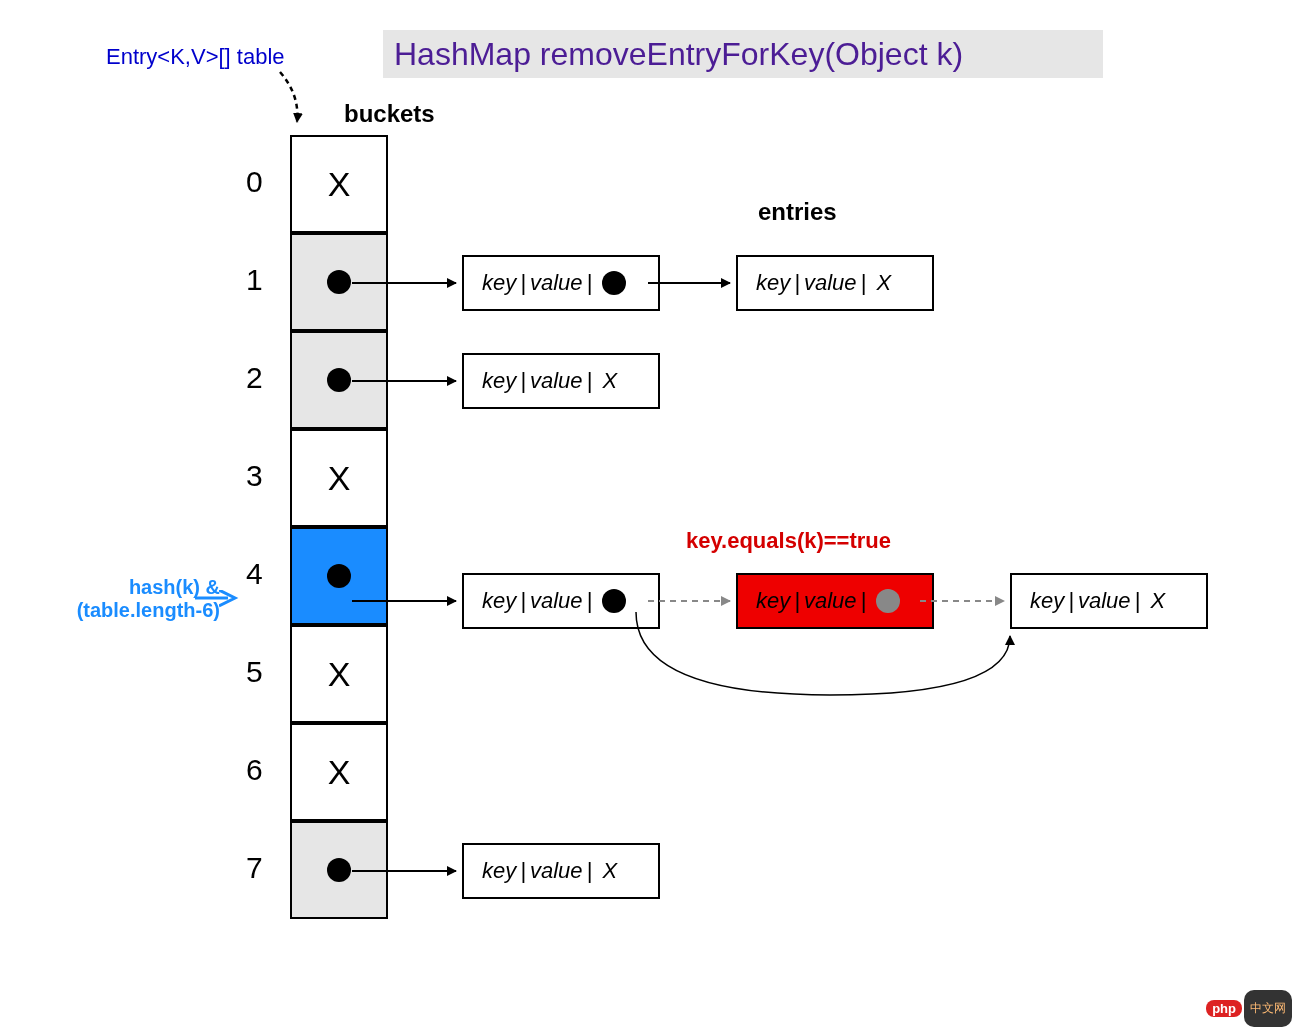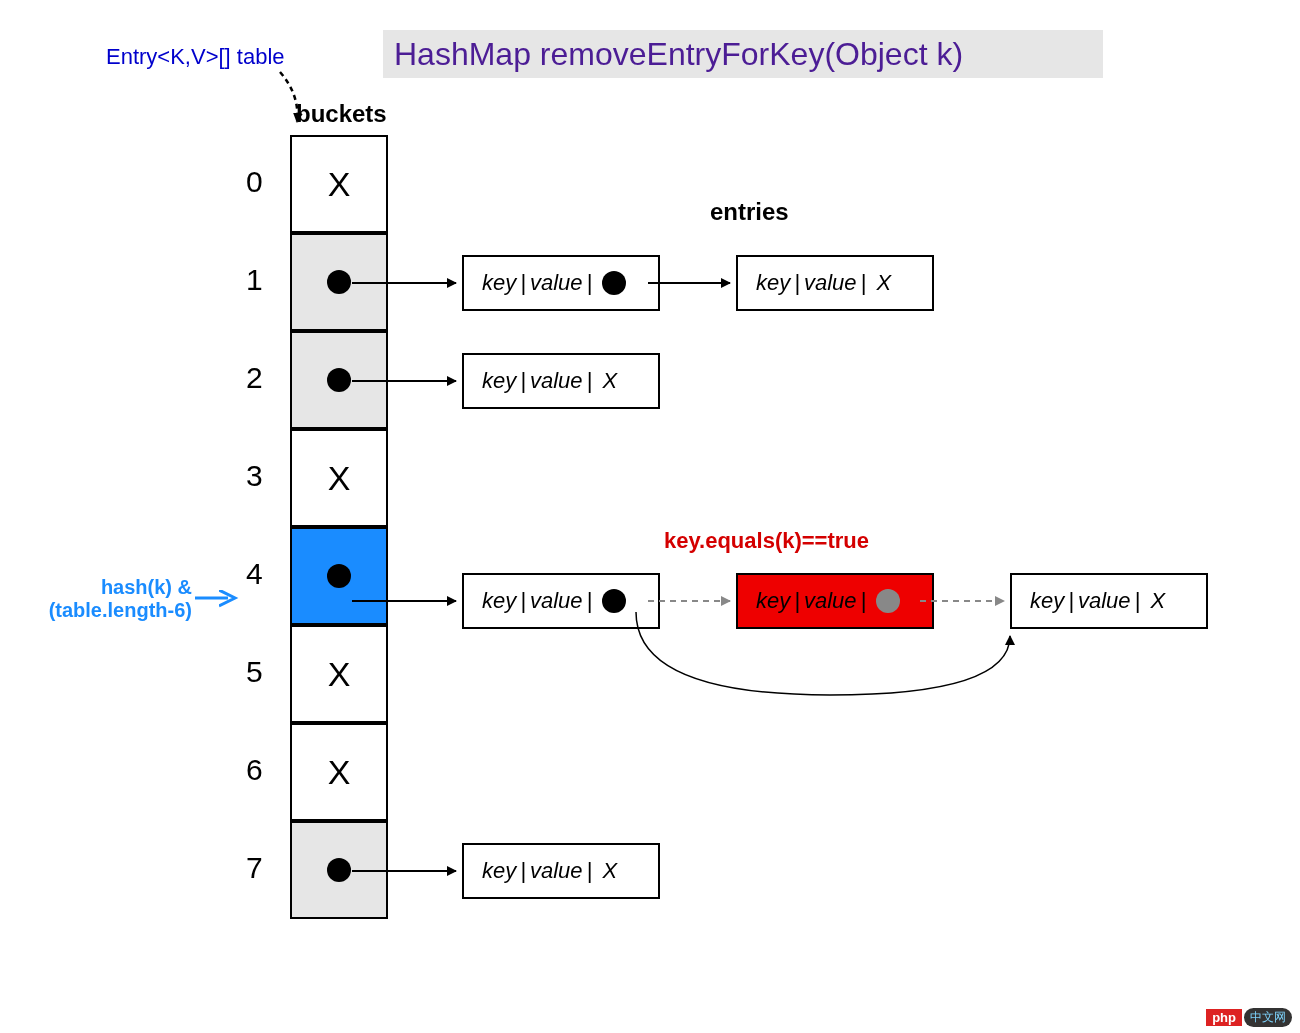--- a/index.html
+++ b/index.html
@@ -31,20 +31,21 @@
     position: absolute;
     color: #0000cc;
     font-size: 22px;
     font-weight: normal;
   }
   .bold-label {
     position: absolute;
     font-weight: bold;
     font-size: 24px;
     color: #000;
+    margin-left: 48px;
   }
   .bucket-col {
     position: absolute;
     left: 290px;
     top: 135px;
   }
   .bucket {
     width: 98px;
     height: 98px;
     border: 2px solid #000;
@@ -82,50 +83,51 @@
     padding: 0 18px;
   }
   .entry-box.red { background: #ee0000; }
   .entry-sep { margin: 0 4px; }
   .hash-label {
     position: absolute;
     color: #1a8cff;
     font-weight: bold;
     font-size: 20px;
     text-align: right;
+    margin-left: 28px;
   }
   .red-label {
     position: absolute;
     color: #d40000;
     font-weight: bold;
     font-size: 22px;
   }
   .watermark {
     position: absolute;
     right: 8px;
     bottom: 6px;
     font-size: 14px;
     display: flex;
     align-items: center;
     gap: 2px;
   }
   .watermark .php {
     background: #d22;
     color: #fff;
-    border-radius: 0;
+    border-radius: 8px;
     padding: 1px 6px;
     font-weight: bold;
     font-size: 13px;
     text-align: center;
   }
   .watermark .cn {
     background: #333;
-    color: #7dd3fc;
+    color: #fdba74;
     border-radius: 10px;
-    padding: 1px 6px;
+    padding: 10px 6px;
     font-size: 12px;
   }
   svg.overlay {
     position: absolute;
     top: 0;
     left: 0;
     pointer-events: none;
   }
 </style>
 </head>
@@ -140,21 +142,21 @@
 
   <div class="bold-label" style="left:296px; top:100px;">buckets</div>
 
   <div class="bold-label" style="left:710px; top:198px;text-align:center;">entries</div>
 
   <div class="hash-label" style="left:42px; top:576px; width:150px;">
     <span>hash(k) &amp;</span><br>
     <span>(table.length-6)</span>
   </div>
 
-  <div class="red-label" style="left:664px; top:528px;">key.equals(k)==true</div>
+  <div class="red-label" style="left:686px; top:528px;">key.equals(k)==true</div>
 
   <div class="bucket-col">
     <div class="bucket">
         <span>X</span>
       </div>
     <div class="bucket grey">
         <span class="dot"></span>
       </div>
     <div class="bucket grey">
         <span class="dot"></span>

